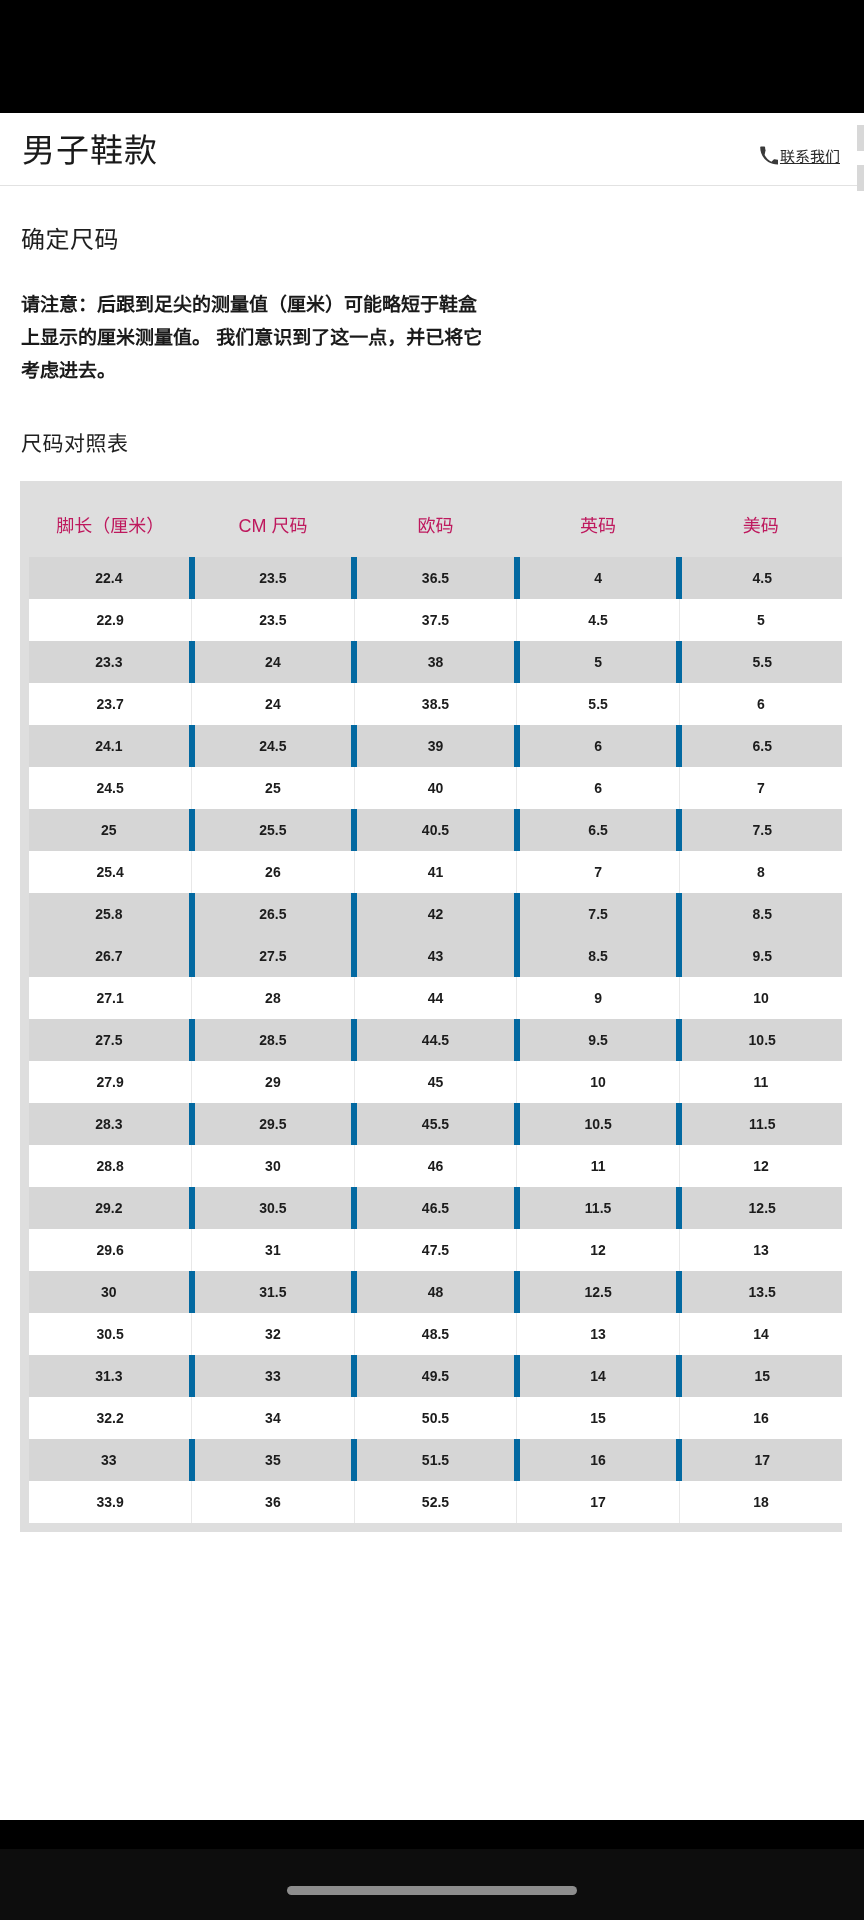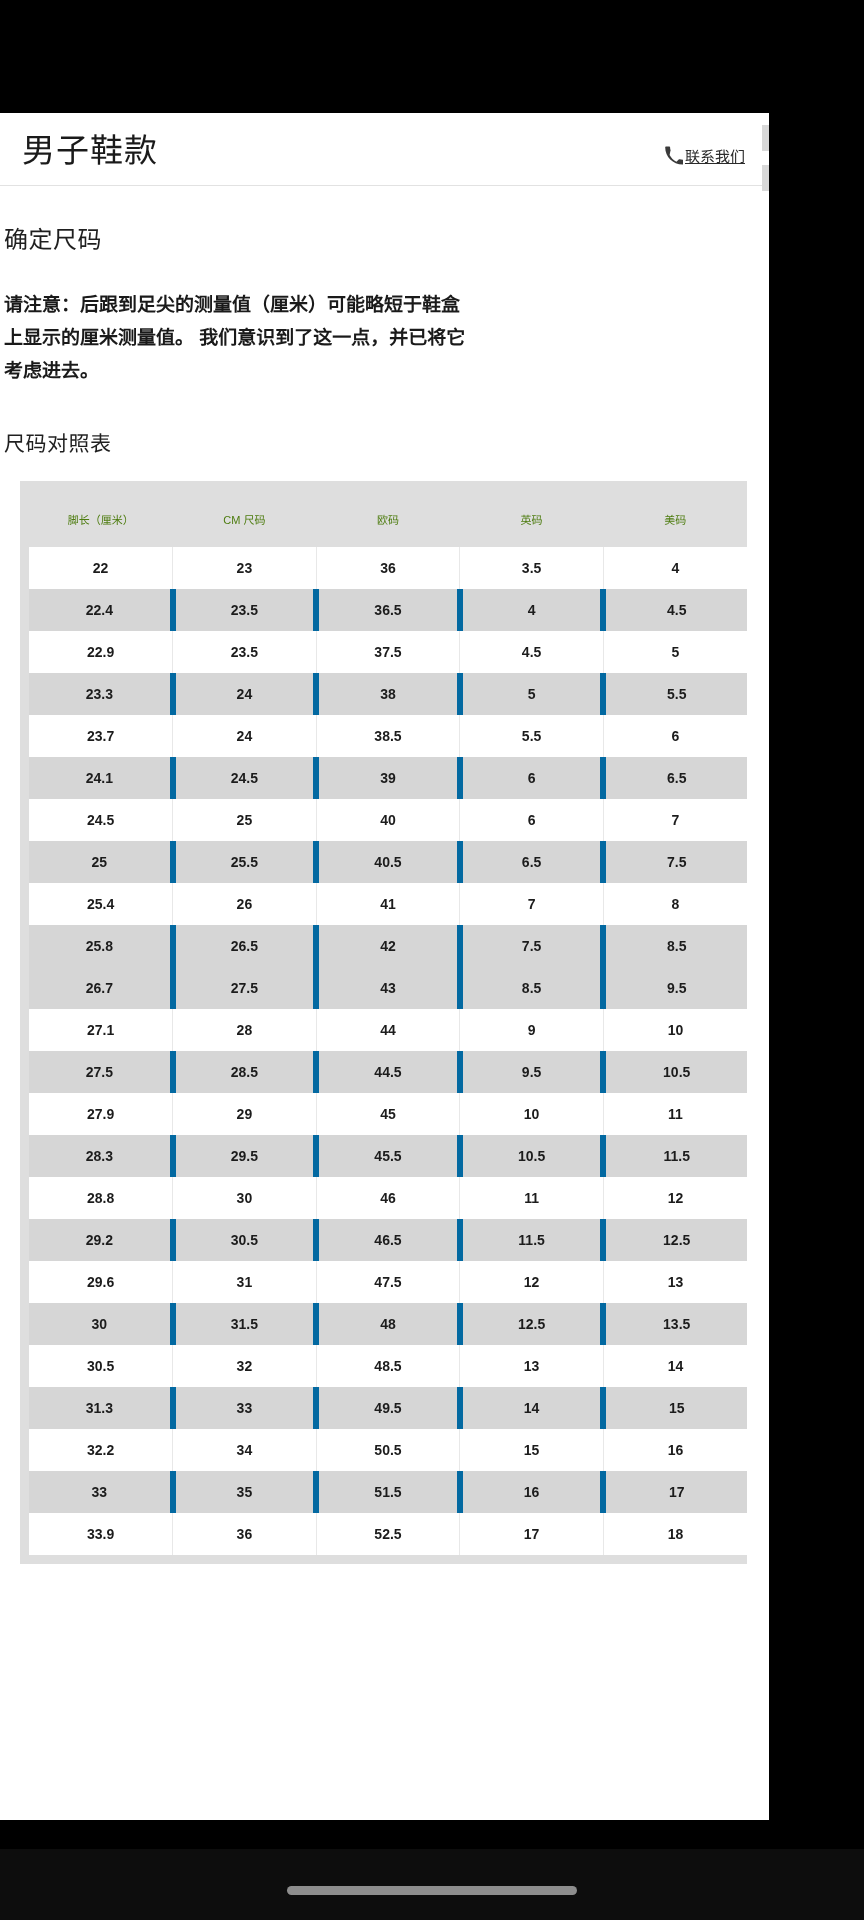--- a/index.html
+++ b/index.html
@@ -27,21 +27,21 @@
     width: 864px;
     height: 113px;
     background: #000000;
   }
 
   
   .viewport {
     position: absolute;
     top: 113px;
     left: 0;
-    width: 769px;
+    width: 864px;
     height: 1707px;
     background: #ffffff;
     overflow: hidden;
   }
 
   
   .page-header {
     position: relative;
     padding: 18px 22px 14px 22px;
     display: flex;
@@ -85,21 +85,21 @@
   
   .edge-sliver {
     position: absolute;
     right: 0;
     width: 7px;
     background: #d8d8d8;
   }
 
   
   .content {
-    padding: 0 4px;
+    padding: 0 21px;
   }
 
   .section-heading {
     font-size: 24px;
     font-weight: 400;
     color: #1f1f1f;
     margin-top: 34px;
     letter-spacing: 0.5px;
   }
 
@@ -136,23 +136,23 @@
     padding: 9px 0 9px 9px;
   }
 
   table.size-table {
     width: 100%;
     border-collapse: collapse;
     table-layout: fixed;
   }
 
   table.size-table th {
-    font-size: 11px;
+    font-size: 18px;
     font-weight: 400;
-    color: #4d7c0f;
+    color: #be185d;
     background: #dedede;
     padding: 21px 0 20px 0;
     text-align: center;
     border: none;
   }
 
   table.size-table td {
     font-size: 14px;
     font-weight: bold;
     color: #1c1c1c;
@@ -244,27 +244,20 @@
         <thead>
           <tr id="header-row">
               <th>脚长（厘米）</th>
               <th>CM 尺码</th>
               <th>欧码</th>
               <th>英码</th>
               <th>美码</th>
             </tr>
         </thead>
         <tbody id="table-body">
-            <tr class="row-odd">
-              <td>22</td>
-              <td>23</td>
-              <td>36</td>
-              <td>3.5</td>
-              <td>4</td>
-            </tr>
             <tr class="row-even">
               <td>22.4</td>
               <td>23.5</td>
               <td>36.5</td>
               <td>4</td>
               <td>4.5</td>
             </tr>
             <tr class="row-odd">
               <td>22.9</td>
               <td>23.5</td>

